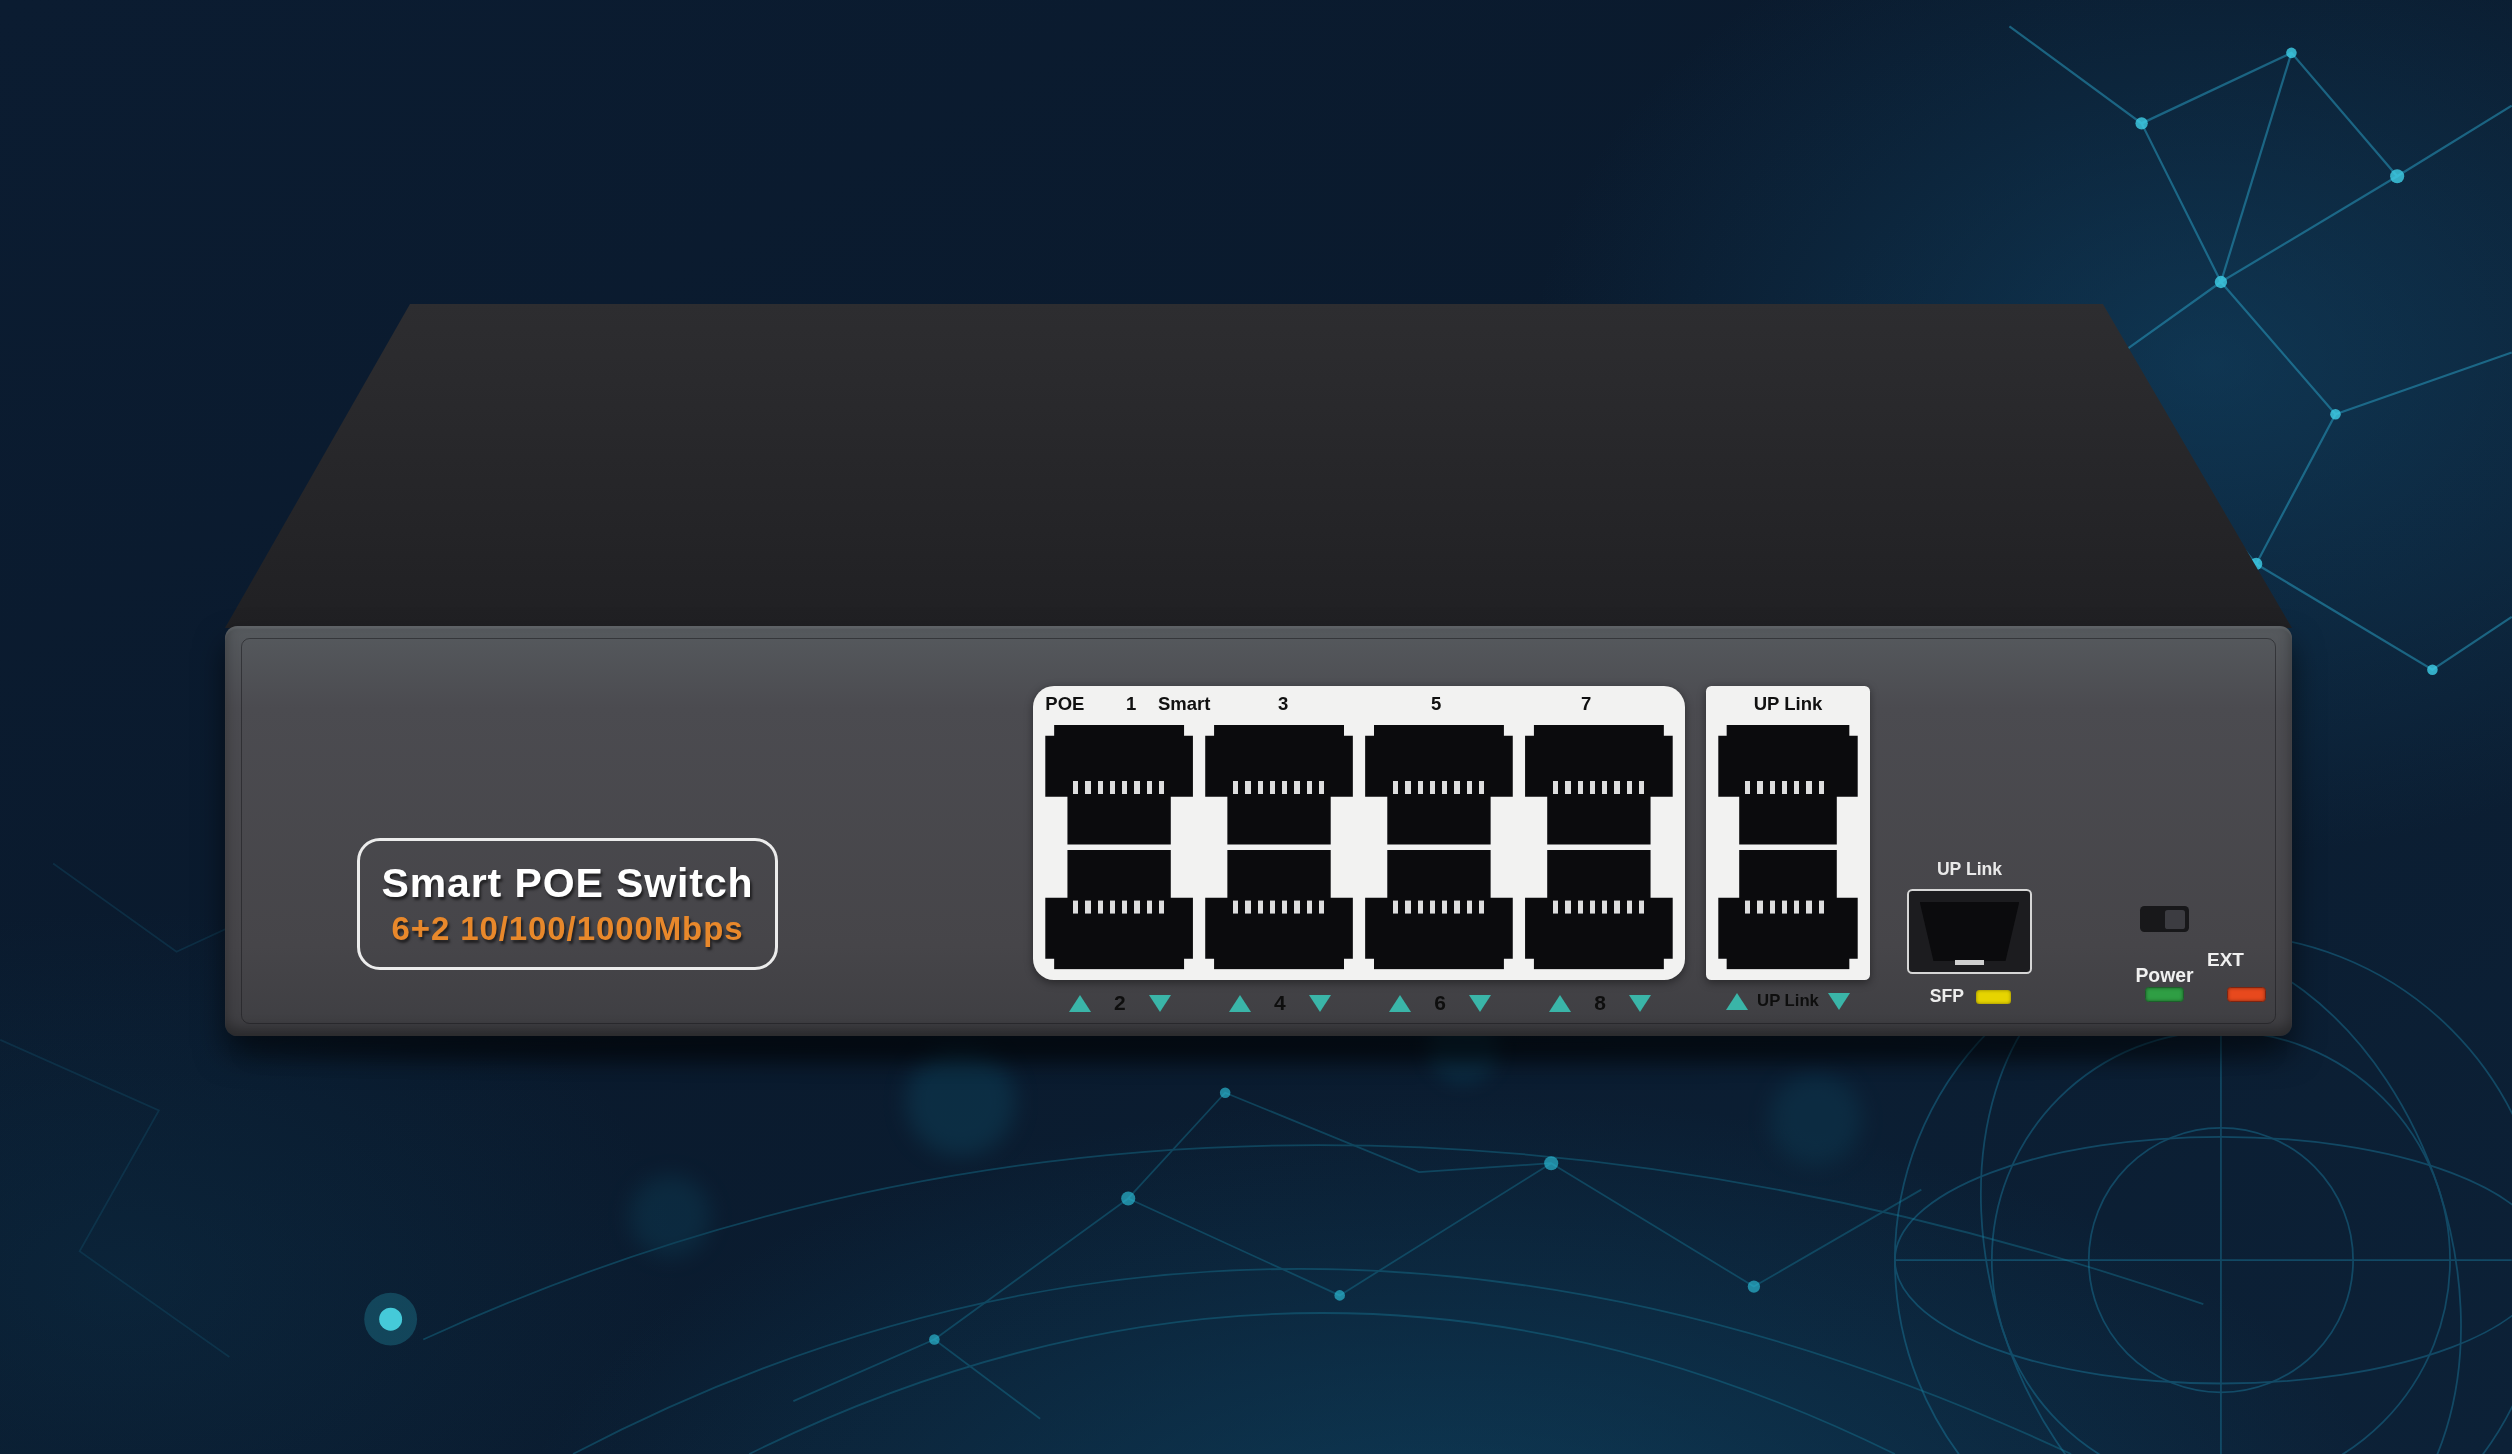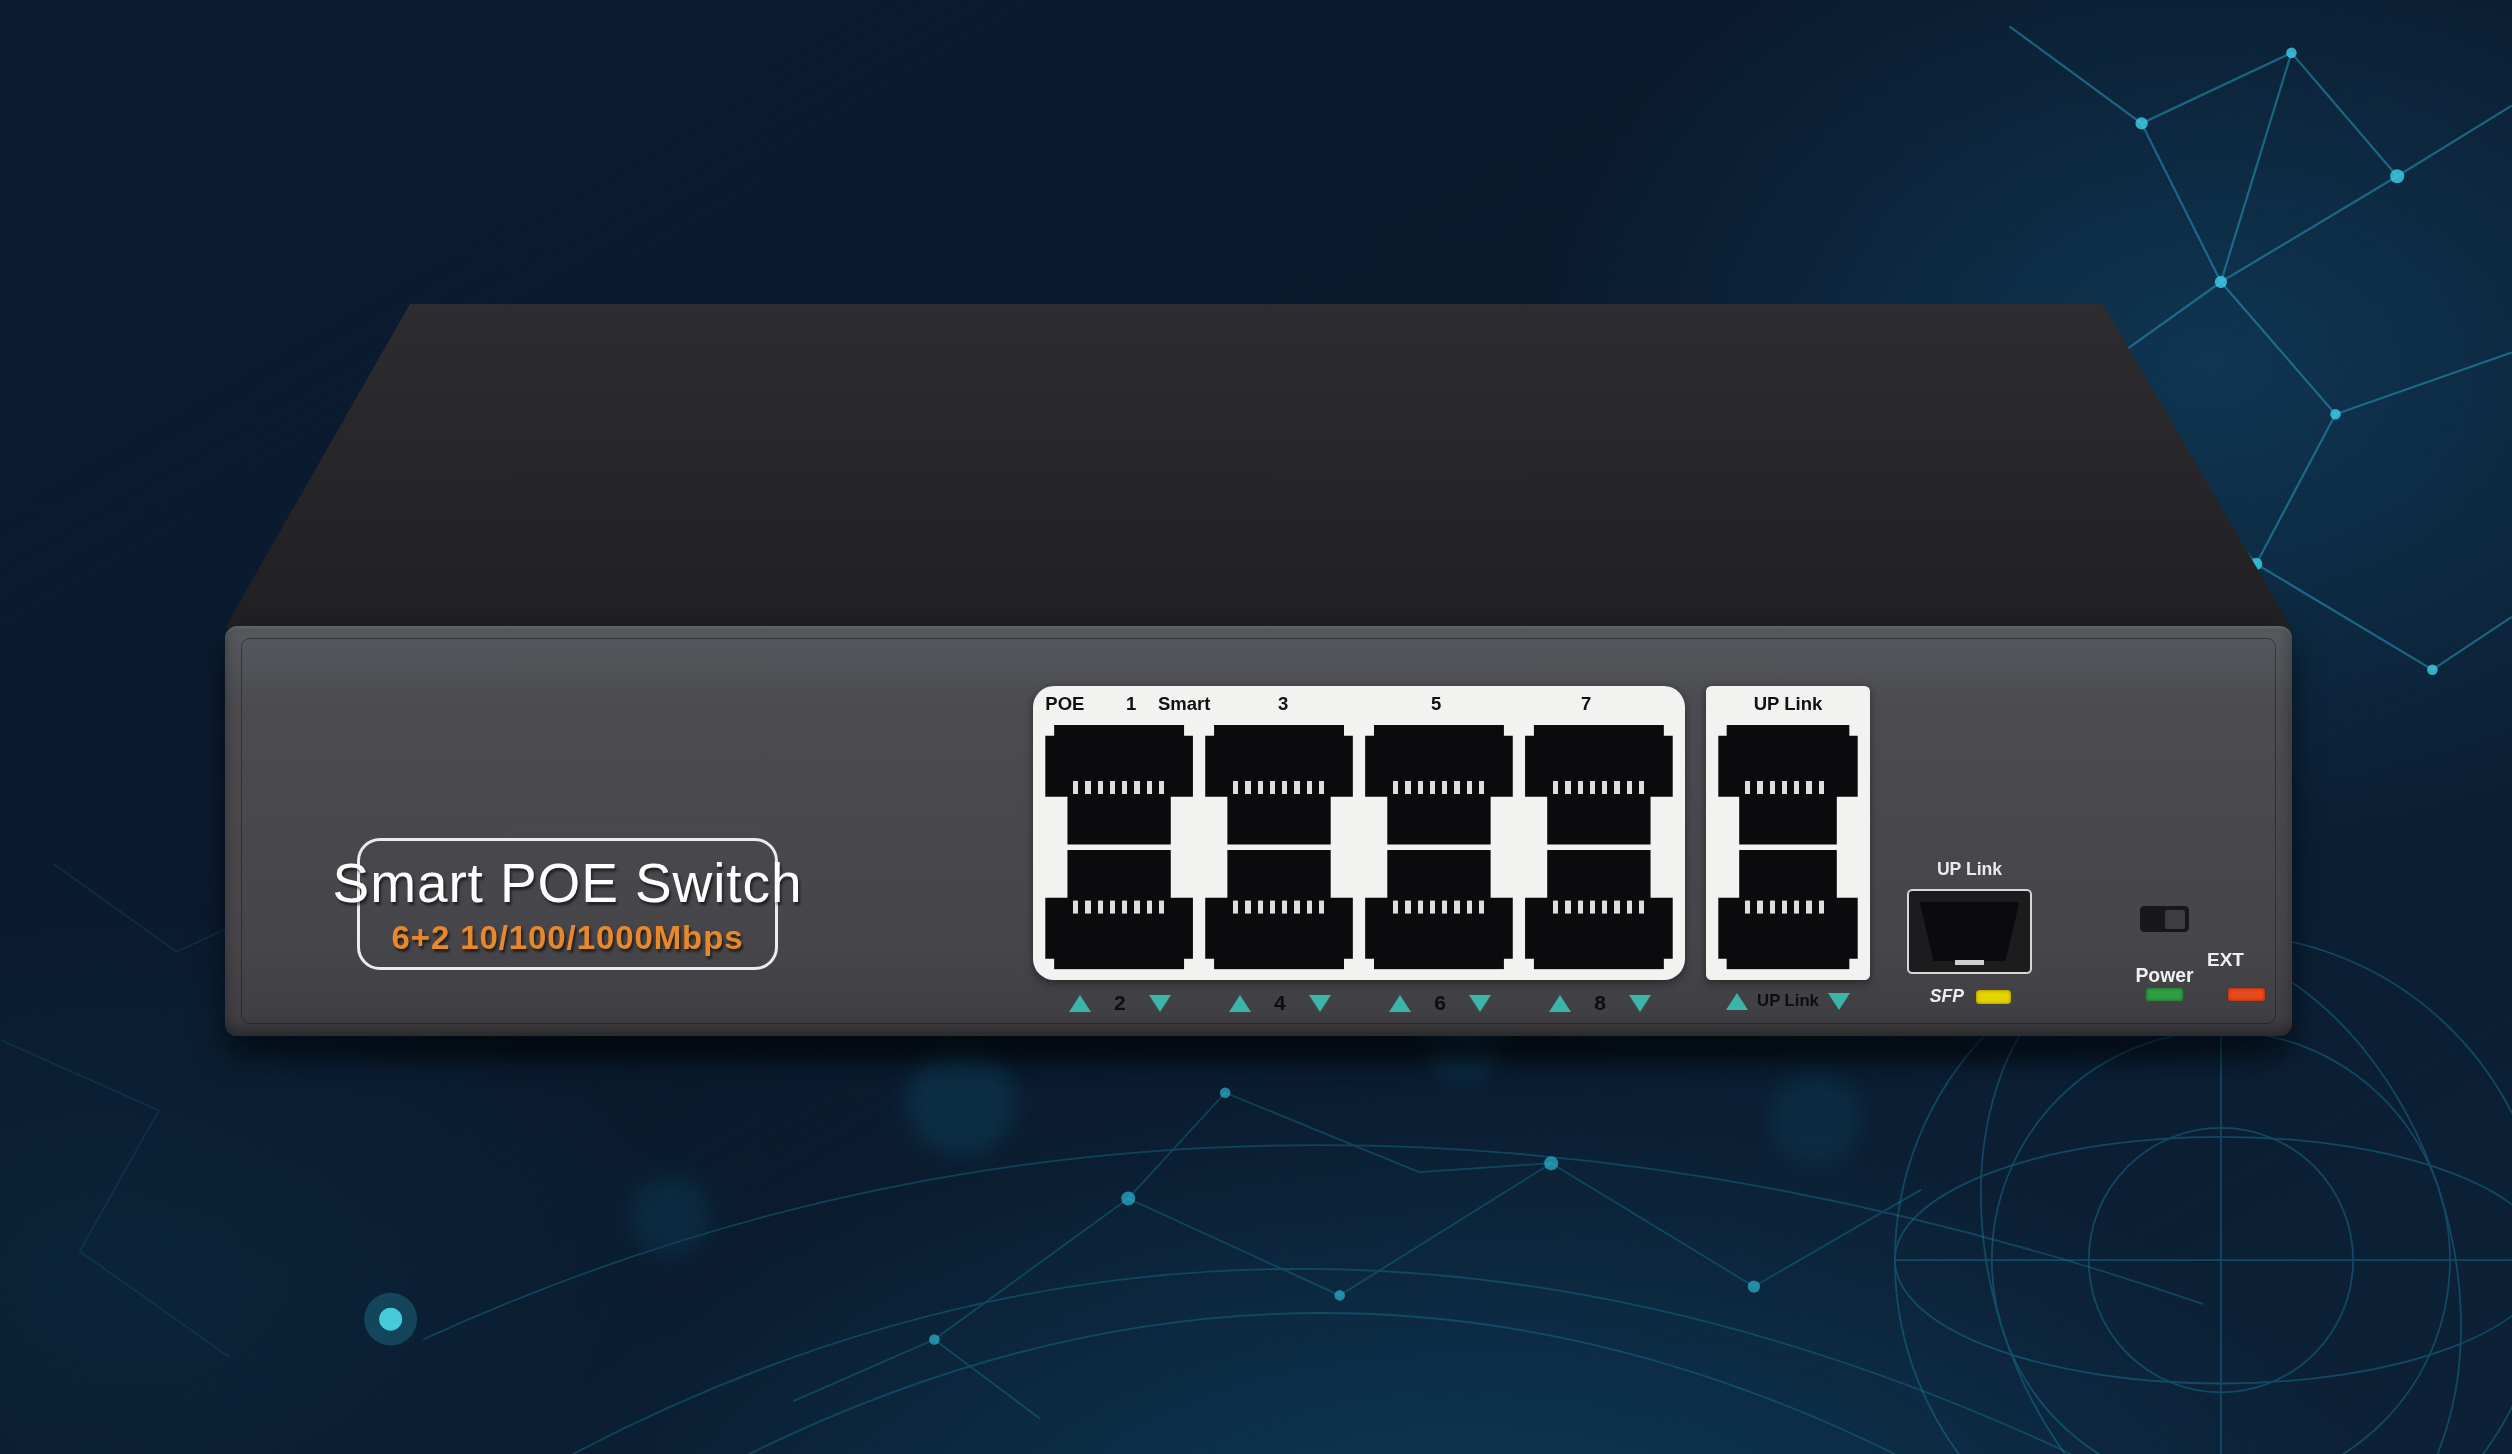--- a/index.html
+++ b/index.html
@@ -36,21 +36,21 @@
     position: absolute; left: 21px; right: 21px; top: 733px; height: 23px;
     background: rgba(0,0,0,0.5); filter: blur(10.6px); border-radius: 50%;
   }
 
   
   .badge {
     position: absolute; left: 132px; top: 212px; width: 421px; height: 132px;
     border: 3.5px solid #ececec; border-radius: 23px;
     display: flex; flex-direction: column; align-items: center; justify-content: center; gap: 3.5px;
   }
-  .badge-title { font-size: 55px; font-weight: normal; color: #ffffff; letter-spacing: 0.9px; text-shadow: 1.8px 2.6px 2.6px rgba(0,0,0,0.55); white-space: nowrap; }
+  .badge-title { font-size: 41px; font-weight: bold; color: #ffffff; letter-spacing: 0.9px; text-shadow: 1.8px 2.6px 2.6px rgba(0,0,0,0.55); white-space: nowrap; }
   .badge-subtitle { font-size: 33px; font-weight: bold; color: #e8882b; letter-spacing: 0.9px; text-shadow: 1.8px 2.6px 2.6px rgba(0,0,0,0.55); white-space: nowrap; }
 
   
   .panel { position: absolute; background: #f2f2f1; border-radius: 5.3px; box-shadow: 0 2.6px 8.8px rgba(0,0,0,0.4); }
   .poe-panel { left: 808px; top: 60px; width: 652px; height: 294px; border-radius: 21px; }
   .uplink-panel { left: 1481px; top: 60px; width: 164px; height: 294px; }
   .panel-label { position: absolute; top: 7px; font-size: 18.5px; font-weight: bold; color: #111; white-space: nowrap; }
   .lbl-poe  { left: 12.3px; }
   .lbl-1    { left: 93px; }
   .lbl-link { left: 125px; }
@@ -94,21 +94,21 @@
   .sfp-top-label { position: absolute; left: 1682px; top: 233px; width: 125px; text-align: center; color: #e9e9e9; font-size: 17.6px; font-weight: bold; }
   .sfp-slot {
     position: absolute; left: 1682px; top: 263px; width: 125px; height: 85px;
     border: 2.6px solid #d6d6d6; border-radius: 5.3px; background: #1c1c1f;
   }
   .sfp-inner {
     position: absolute; left: 10.6px; right: 10.6px; top: 10.6px; bottom: 10.6px;
     background: #0b0b0d; clip-path: polygon(0 0, 100% 0, 86% 100%, 14% 100%);
   }
   .sfp-dash { position: absolute; left: 38%; right: 38%; bottom: 7px; height: 5.3px; background: #cfcfcf; }
-  .sfp-bottom { position: absolute; left: 1666px; top: 360px; width: 159px; display: flex; align-items: center; justify-content: center; gap: 12.3px; font-style: italic; }
+  .sfp-bottom { position: absolute; left: 1666px; top: 360px; width: 159px; display: flex; align-items: center; justify-content: center; gap: 12.3px; }
   .sfp-bottom-label { color: #ededed; font-size: 17.6px; font-weight: bold; }
 
   
   .led { width: 39px; height: 15px; border-radius: 3.5px; box-shadow: inset 0 0 3.5px rgba(0,0,0,0.45); }
   .sfp-led { width: 35px; height: 14px; background: #e6d400; }
   .power-toggle { position: absolute; left: 1915px; top: 280px; width: 49px; height: 26.4px; background: #18181a; border-radius: 4.4px; }
   .power-toggle::after { content: ""; position: absolute; right: 4.4px; top: 3.5px; width: 20px; height: 19.4px; background: #3c3c41; border-radius: 2.6px; }
   .power-label { position: absolute; left: 1878px; top: 338px; width: 123px; text-align: center; color: #f0f0f0; font-size: 19.4px; font-weight: bold; }
   .power-led { position: absolute; left: 1920px; top: 361px; background: #2f9e44; border: 1.8px solid #1c5f2a; }
   .ext-label { position: absolute; left: 1982px; top: 323px; width: 79px; color: #f0f0f0; font-size: 19px; font-weight: bold; }

